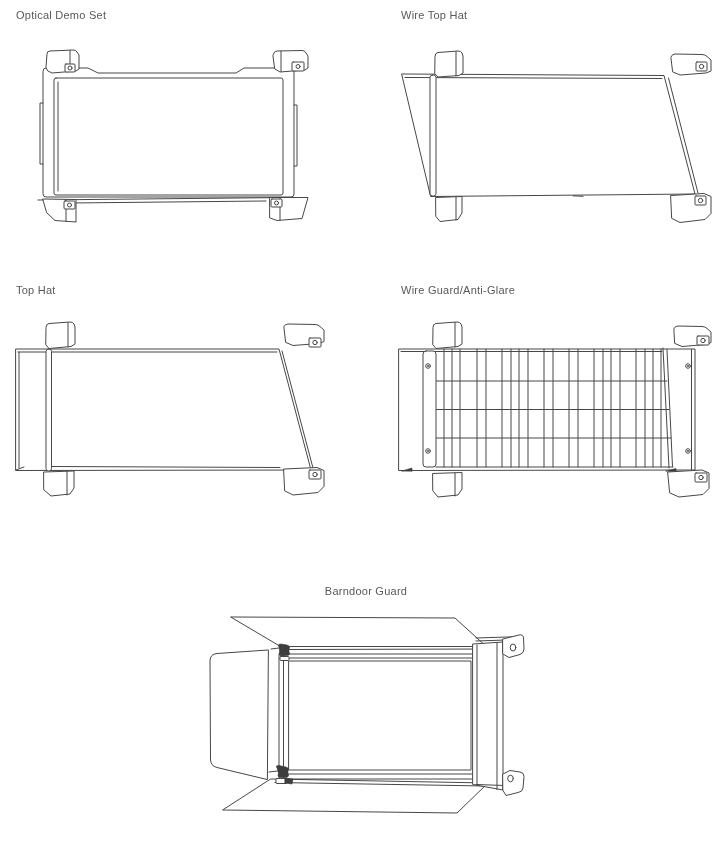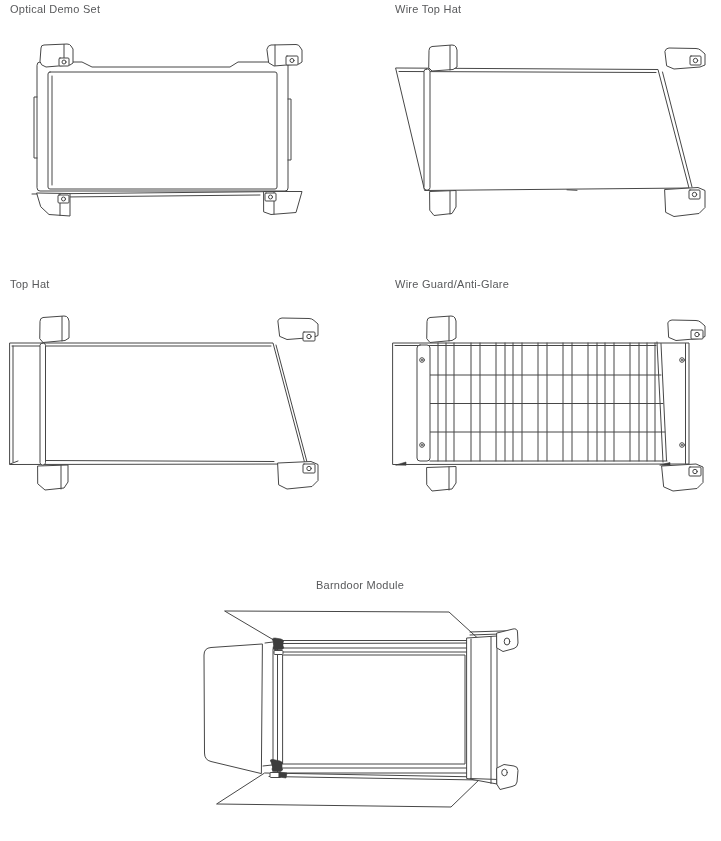--- a/index.html
+++ b/index.html
@@ -1,18 +1,18 @@
 <!DOCTYPE html>
 <html><head>
 <meta charset="utf-8">
 <style>
   html,body{margin:0;padding:0;background:#fff;}
   .page{position:relative;width:721px;height:841px;background:#ffffff;overflow:hidden;
         font-family:"Liberation Sans",sans-serif;}
-  .fig{position:absolute;margin:0;padding:0;text-decoration:underline;}
+  .fig{position:absolute;margin:6px;padding:0;text-decoration:underline;}
   .fig-label{position:absolute;font-size:11px;line-height:13px;color:#58595b;
              letter-spacing:.25px;white-space:nowrap;}
   .fig-label.center{text-align:center;}
   svg.art{position:absolute;display:block;}
   .art path,.art rect,.art line,.art circle,.art ellipse,.art polyline{
       fill:none;stroke:#474747;stroke-width:1;stroke-linejoin:round;stroke-linecap:round;}
   .art .f{fill:#ffffff;}
   .art .dark{fill:#3d3d3d;stroke:#3d3d3d;stroke-width:.6;}
   .art .dot{fill:#3d3d3d;stroke:none;}
 </style>
@@ -152,21 +152,21 @@
       <path class="f" d="M37,159.5 L66,158.5 L66,175 L62,181 L42,183 L37,177 Z"></path>
       <path d="M59,159 L59,182"></path>
 
       <path class="f" d="M272,158 L306,156 L313,159 L313,174.5 L307,180.5 L283,183 L274,179 Z"></path>
       <rect class="f" x="299" y="159" width="12" height="9" rx="1"></rect>
         <circle cx="305" cy="163.5" r="2.2"></circle>
     </svg>
   </figure>
 
   <figure class="fig" style="left:0;top:570px;width:721px;height:271px;">
-    <figcaption class="fig-label center" style="left:250px;top:9px;width:220px;">Barndoor Module</figcaption>
+    <figcaption class="fig-label center" style="left:250px;top:9px;width:220px;">Barndoor Guard</figcaption>
     <svg class="art" style="left:195px;top:26px;" width="340" height="240" viewBox="0 0 340 240">
 
       <path class="f" d="M30,15 L254,16 L288,47 L85,47.5 Z"></path>
       <path d="M87,44.5 L285,44.5"></path>
 
       <path class="f" d="M70,177 L287,181 L256,211 L22,208 Z"></path>
       <path d="M74,180.5 L284,184"></path>
 
       <rect class="f" x="78" y="52" width="209" height="125" rx="1"></rect>
       <path d="M82,56 L287,56 M82.5,52 L82.5,177 M82,172 L272,172"></path>

